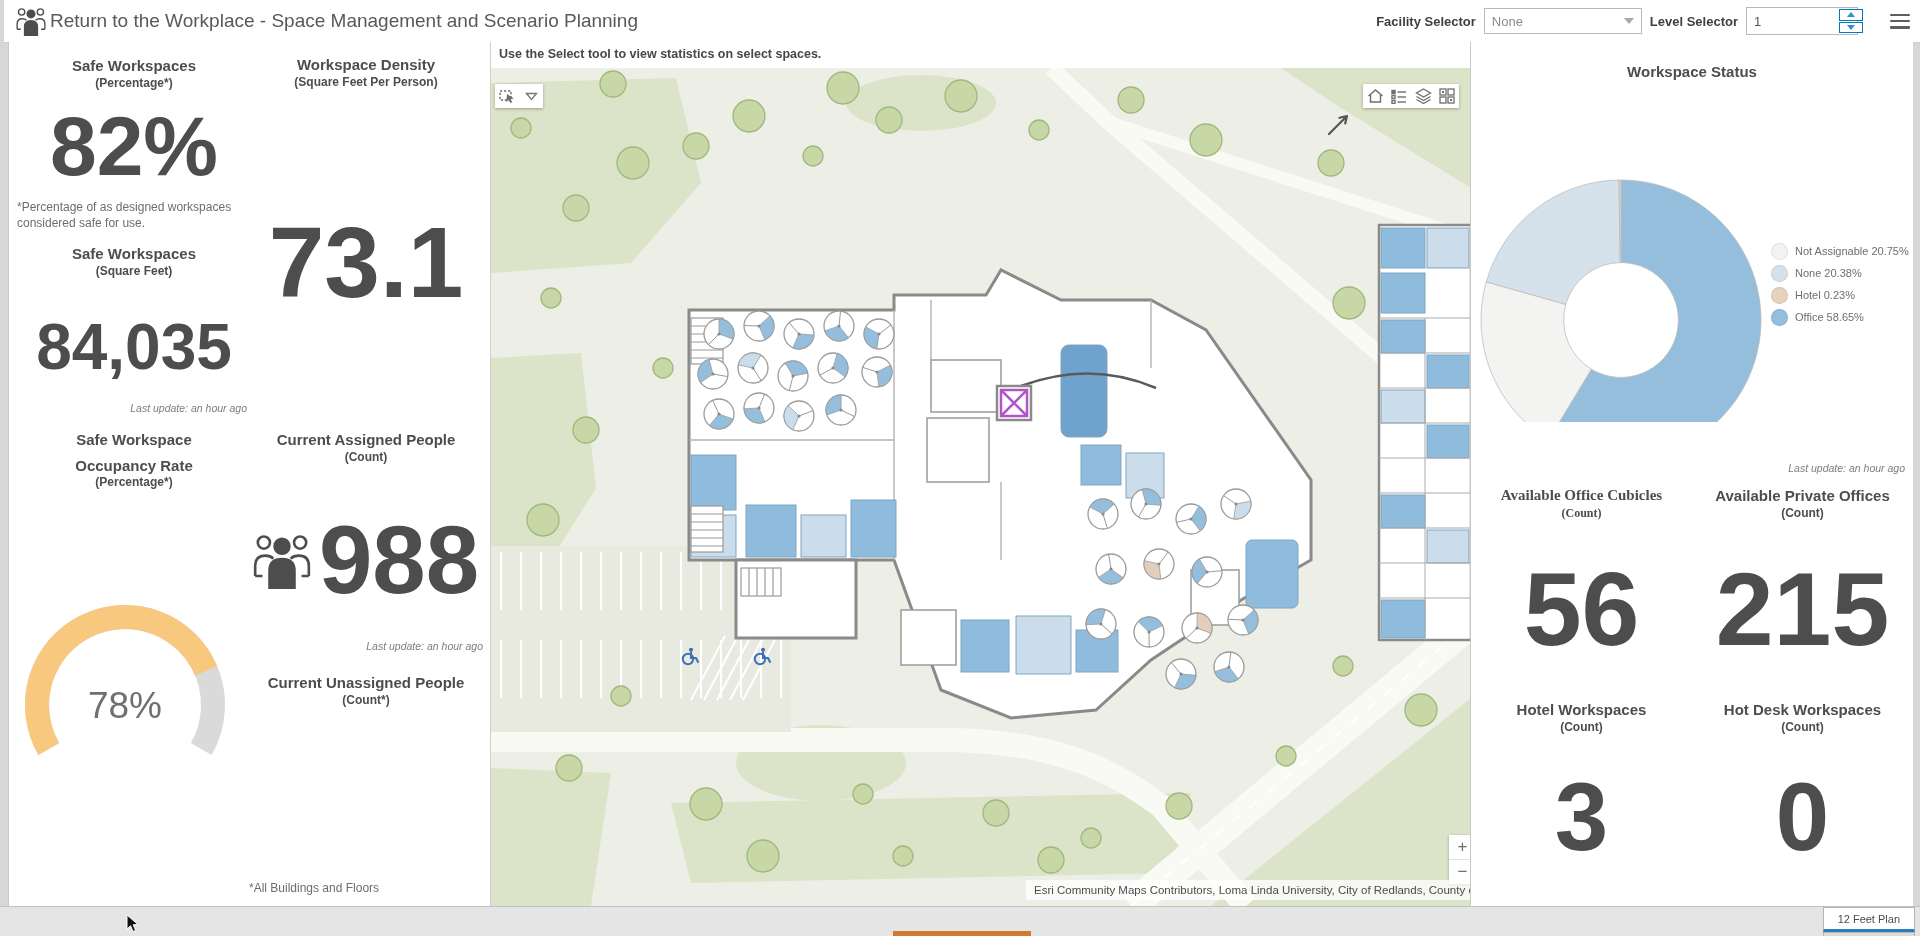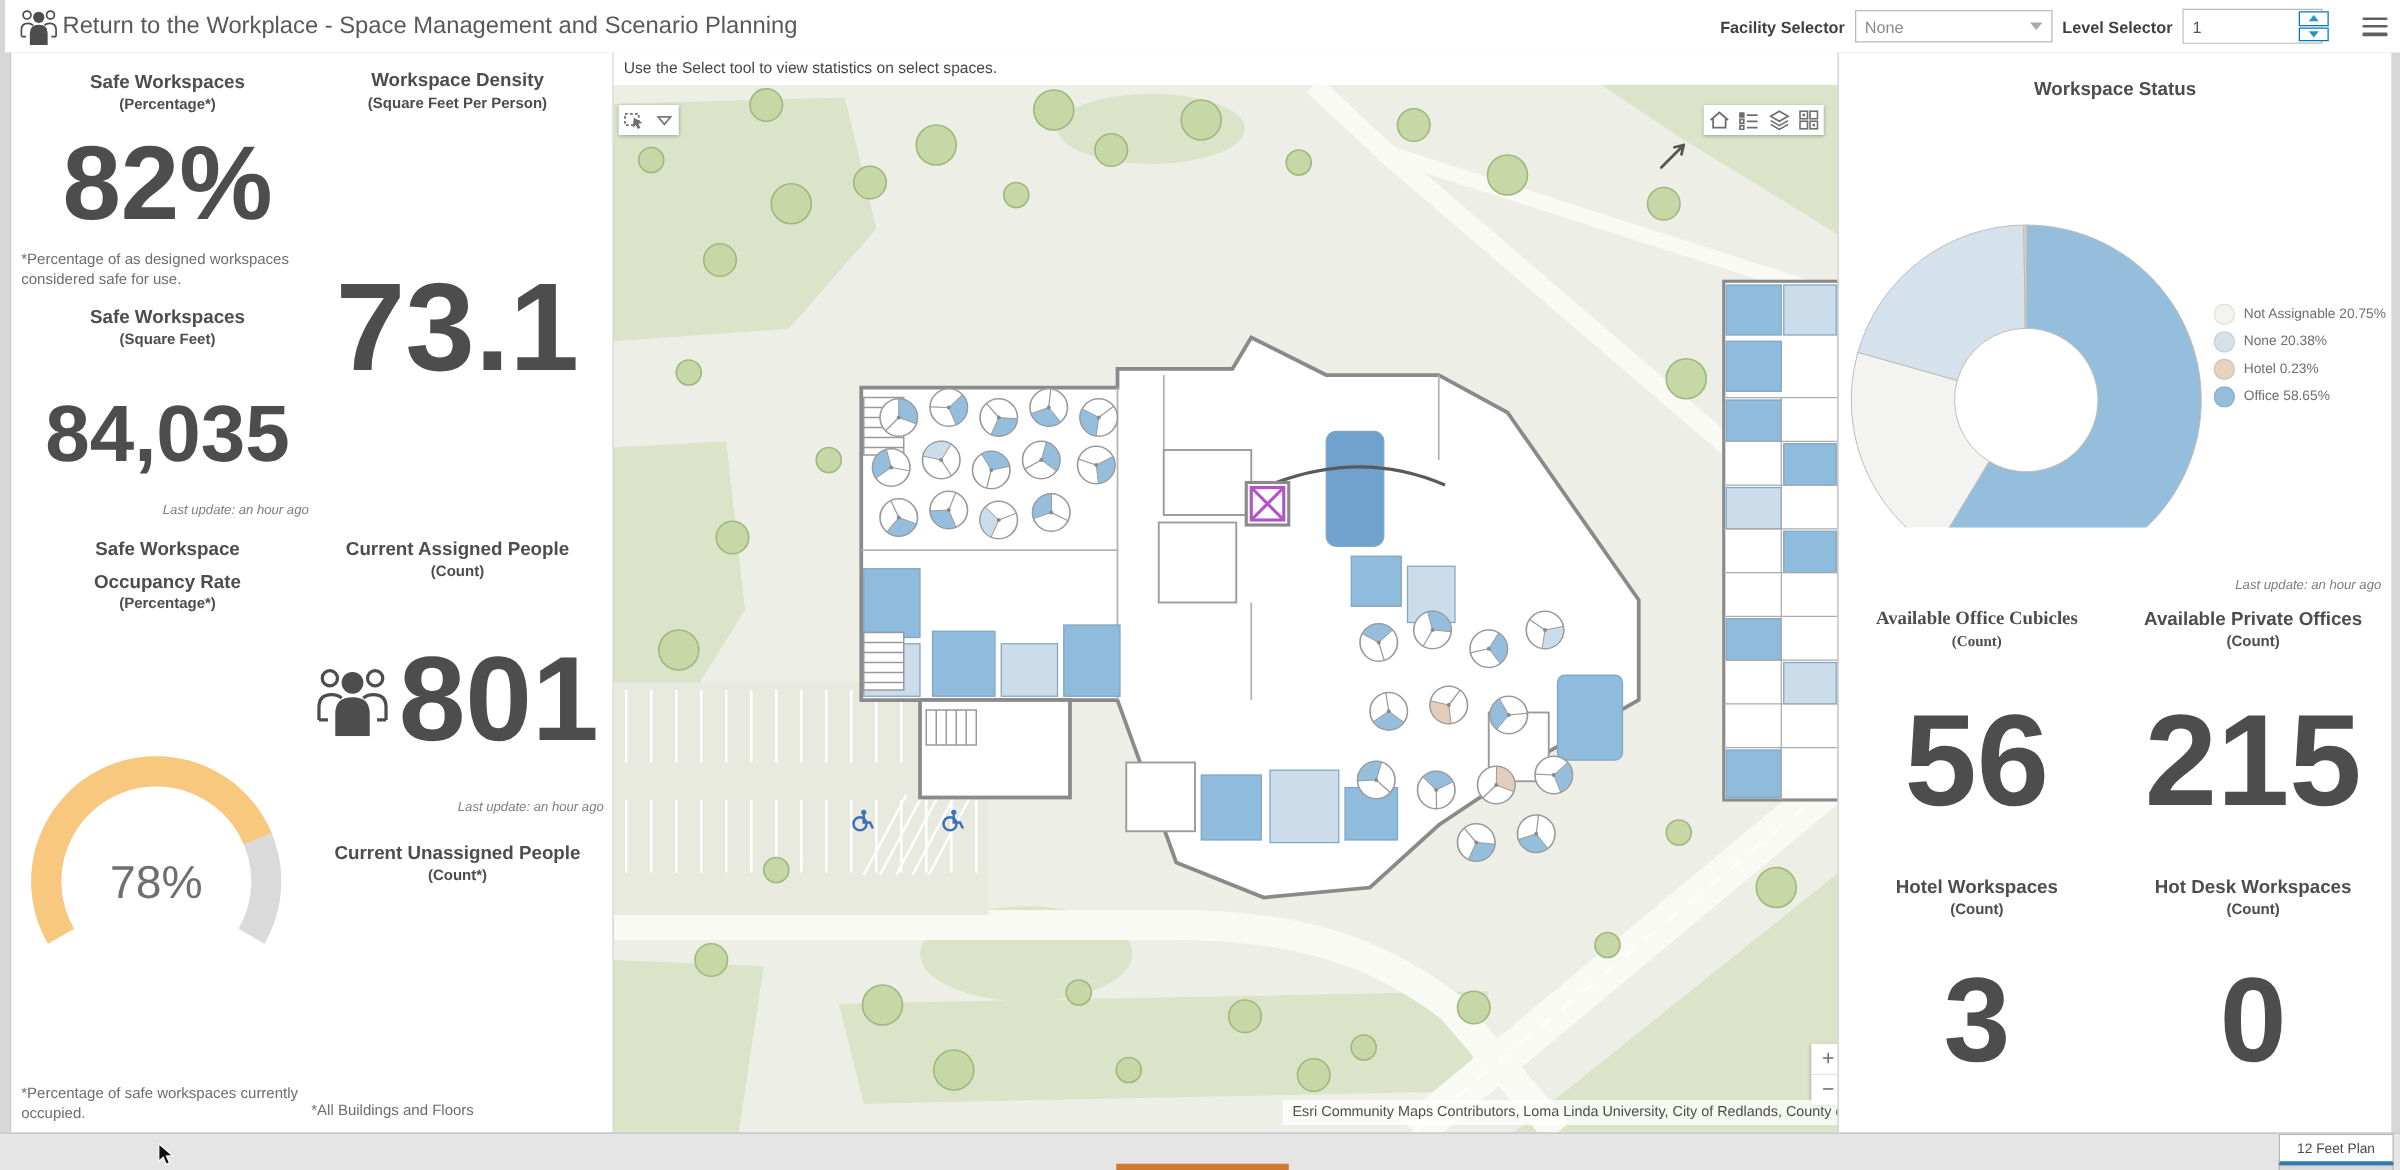--- a/index.html
+++ b/index.html
@@ -29,21 +29,21 @@
   #right-panel{left:1470px;top:42px;width:442px;height:864px;border-left:1px solid #c9c9c9;}
   .kpi-title{font-weight:bold;font-size:15px;color:#4d4d4d;text-align:center;line-height:1.3;}
   .kpi-sub{font-weight:bold;font-size:12px;color:#4d4d4d;text-align:center;line-height:1.3;}
   .big-num{font-weight:600;color:#4d4d4d;text-align:center;white-space:nowrap;}
   .footnote{font-size:12px;color:#6d6d6d;line-height:1.35;text-align:left;}
   .last-update{font-size:10.5px;font-style:italic;color:#7d7d7d;}
   .num-row{display:flex;align-items:center;justify-content:center;gap:8px;}
   .ppl-icon{display:block;}
   
   #map-col{position:absolute;left:490px;top:42px;width:980px;height:864px;background:#fff;border-left:1px solid #cfcfcf;}
-  #map-hint{height:26px;line-height:24px;font-size:12.5px;font-weight:normal;color:#474747;padding-left:8px;background:#fff;}
+  #map-hint{height:26px;line-height:24px;font-size:12.5px;font-weight:bold;color:#474747;padding-left:8px;background:#fff;}
   #map-canvas{position:absolute;left:0;top:26px;width:980px;height:838px;overflow:hidden;cursor:default;}
   .map-toolbar{position:absolute;background:#fff;box-shadow:0 1px 3px rgba(0,0,0,.3);display:flex;align-items:center;}
   .tool-btn{width:24px;height:24px;display:flex;align-items:center;justify-content:center;cursor:pointer;}
   #zoom-ctl{position:absolute;left:958px;top:767px;width:27px;background:#fff;box-shadow:0 1px 3px rgba(0,0,0,.3);
             display:flex;flex-direction:column;}
   #zoom-ctl div{height:24px;line-height:24px;text-align:center;font-size:17px;color:#6e6e6e;cursor:pointer;}
   #zoom-ctl div:first-child{border-bottom:1px solid #e2e2e2;}
   #map-attr{position:absolute;left:535px;top:812px;width:445px;height:20px;background:rgba(255,255,255,.75);
             font-size:11.5px;color:#4c4c4c;line-height:20px;padding-left:8px;box-sizing:border-box;white-space:nowrap;overflow:hidden;}
   
@@ -117,37 +117,36 @@
       <div class="kpi-title" style="margin-top:6px;">Occupancy Rate</div>
       <div class="kpi-sub">(Percentage*)</div>
     </div>
     <div id="gauge-wrap">
       <svg id="gauge-svg" width="224" height="224" viewBox="0 0 224 224">
           <path d="M35.78976446696939,155.99999999999997 A88,88 0 1 1 188.2102355330306,155.99999999999997" stroke="#DADADA" stroke-width="24" fill="none"></path>
           <path d="M35.78976446696939,155.99999999999997 A88,88 0 1 1 193.12395733978803,77.89862839221496" stroke="#F8C87E" stroke-width="24" fill="none"></path>
         </svg>
       <div id="gauge-label">78%</div>
     </div>
-    <div class="abs footnote" style="left:8px;top:824px;width:230px;">*Percentage of safe workspaces currently occupied.</div>
 
     <div class="abs" style="left:232px;top:13px;width:250px;">
       <div class="kpi-title">Workspace Density</div>
       <div class="kpi-sub">(Square Feet Per Person)</div>
     </div>
     <div class="abs big-num" style="left:232px;top:163px;width:250px;font-size:100px;">73.1</div>
 
     <div class="abs" style="left:232px;top:388px;width:250px;">
       <div class="kpi-title">Current Assigned People</div>
       <div class="kpi-sub">(Count)</div>
     </div>
     <div class="abs num-row" style="left:232px;top:462px;width:250px;height:112px;">
       <svg class="ppl-icon" width="58" height="62" viewBox="0 0 40 40">
           <use href="#ppl"></use>
         </svg>
-      <span class="big-num" style="font-size:96px;">801</span>
+      <span class="big-num" style="font-size:96px;">988</span>
     </div>
     <div class="abs last-update" style="left:232px;top:598px;width:242px;text-align:right;">Last update: an hour ago</div>
 
     <div class="abs" style="left:232px;top:631px;width:250px;">
       <div class="kpi-title">Current Unassigned People</div>
       <div class="kpi-sub">(Count*)</div>
     </div>
     <div class="abs footnote" style="left:240px;top:838px;width:230px;">*All Buildings and Floors</div>
   </div>
 

